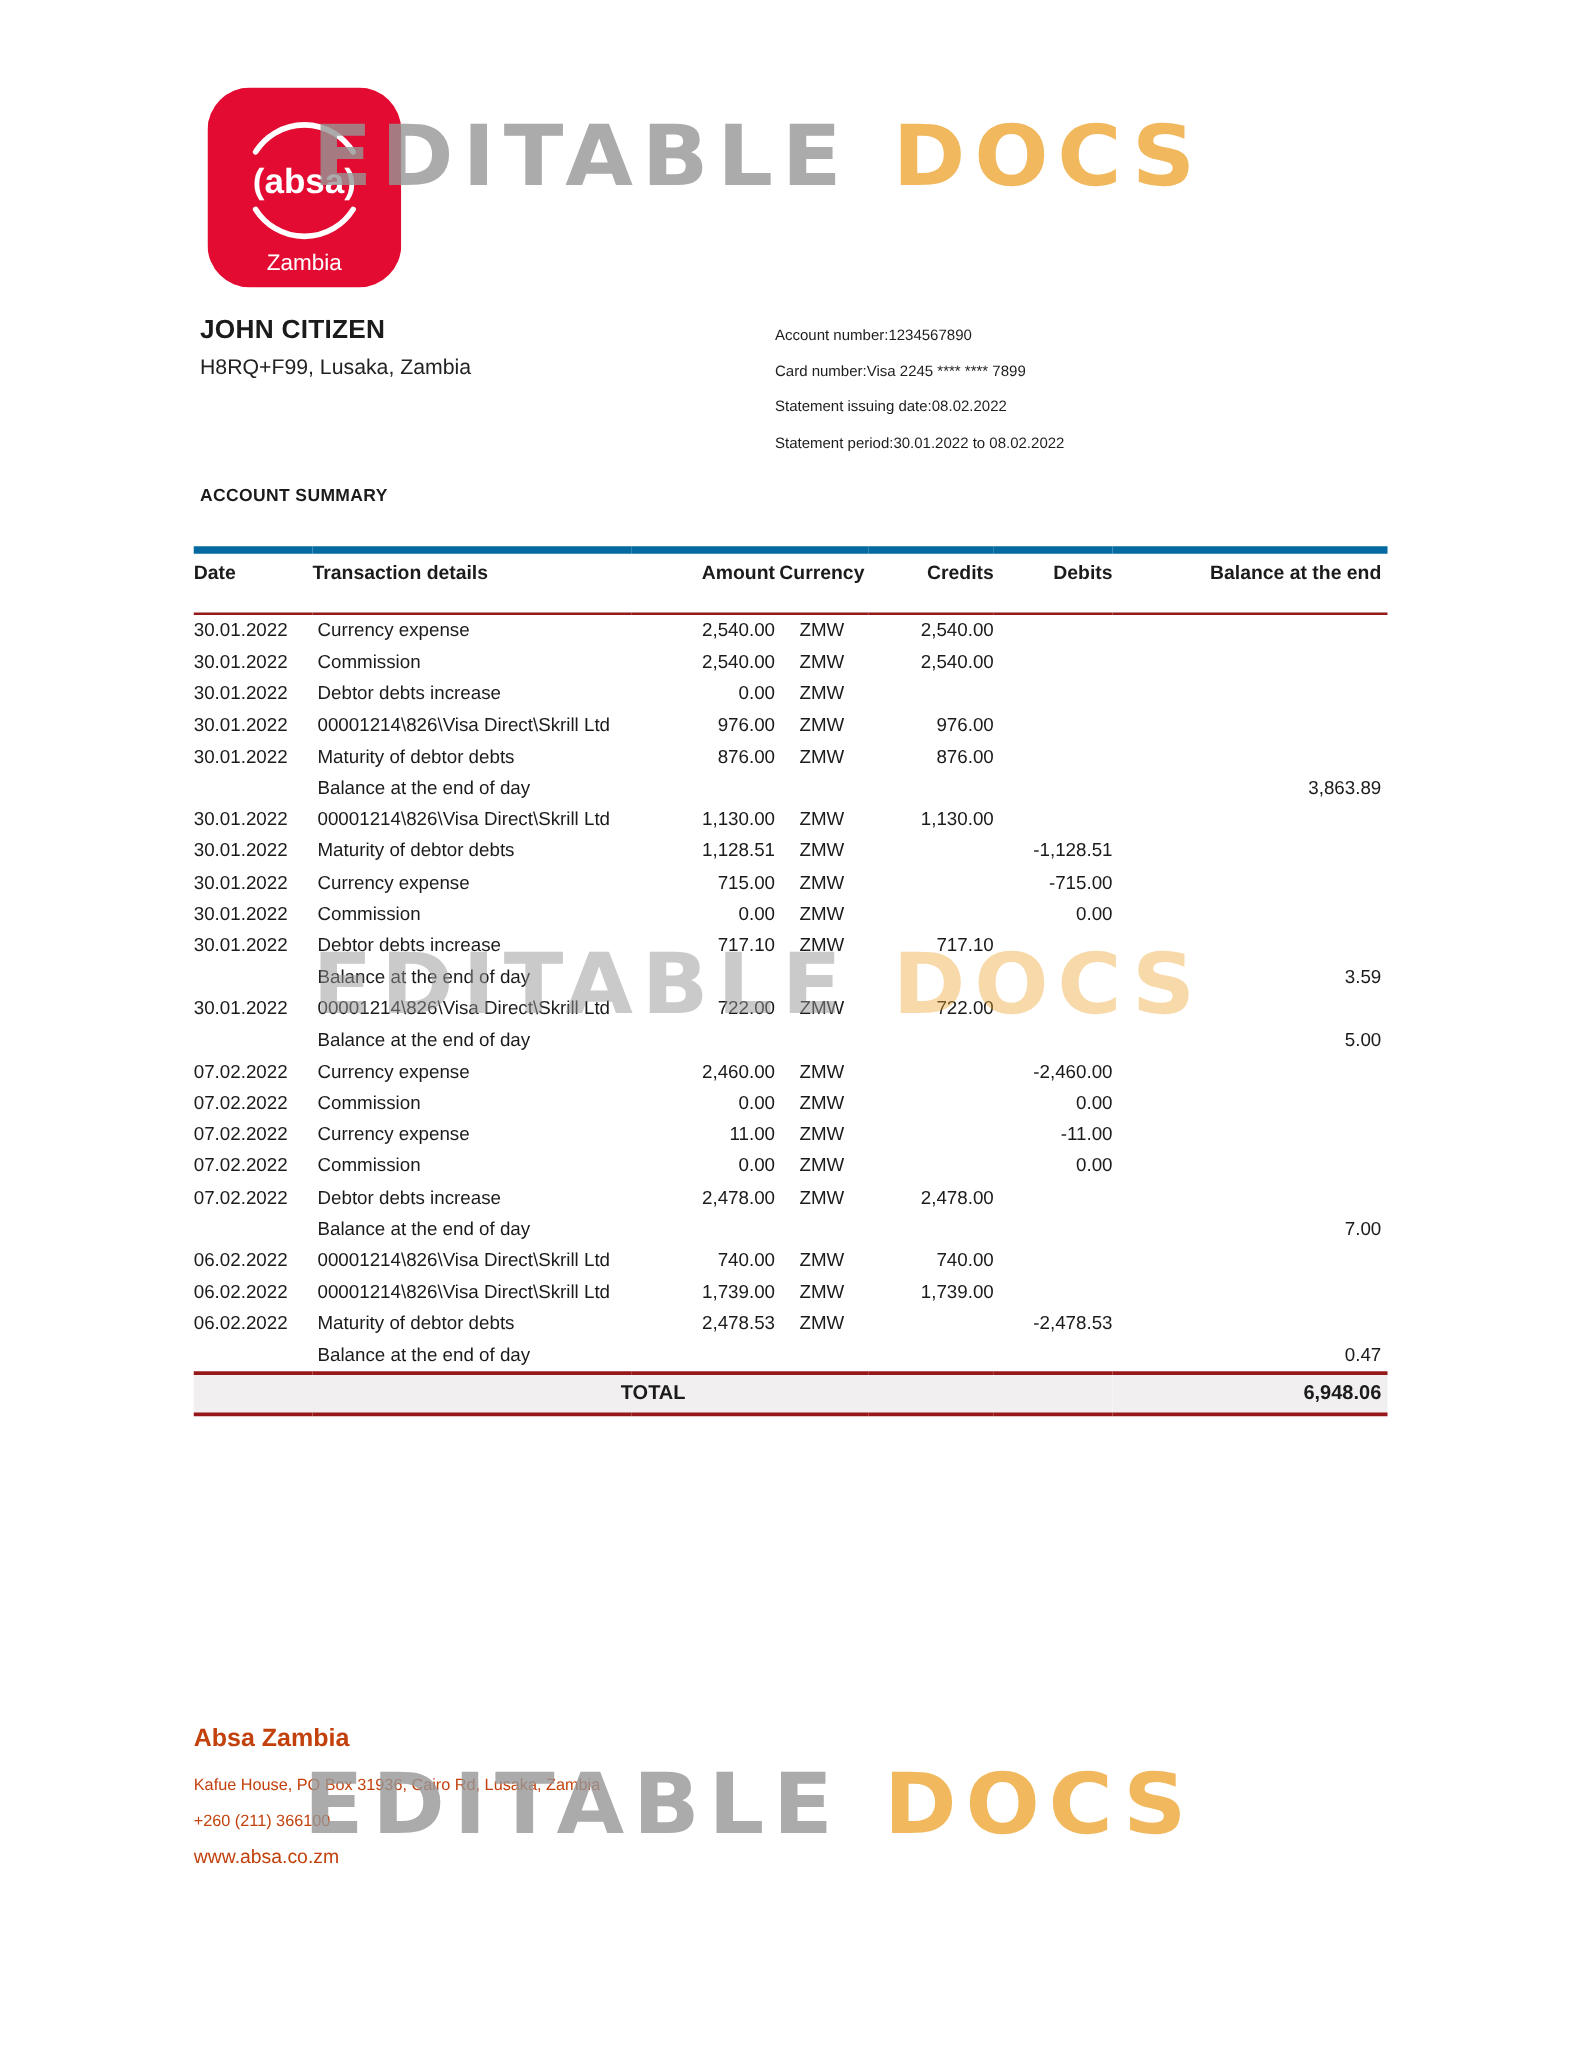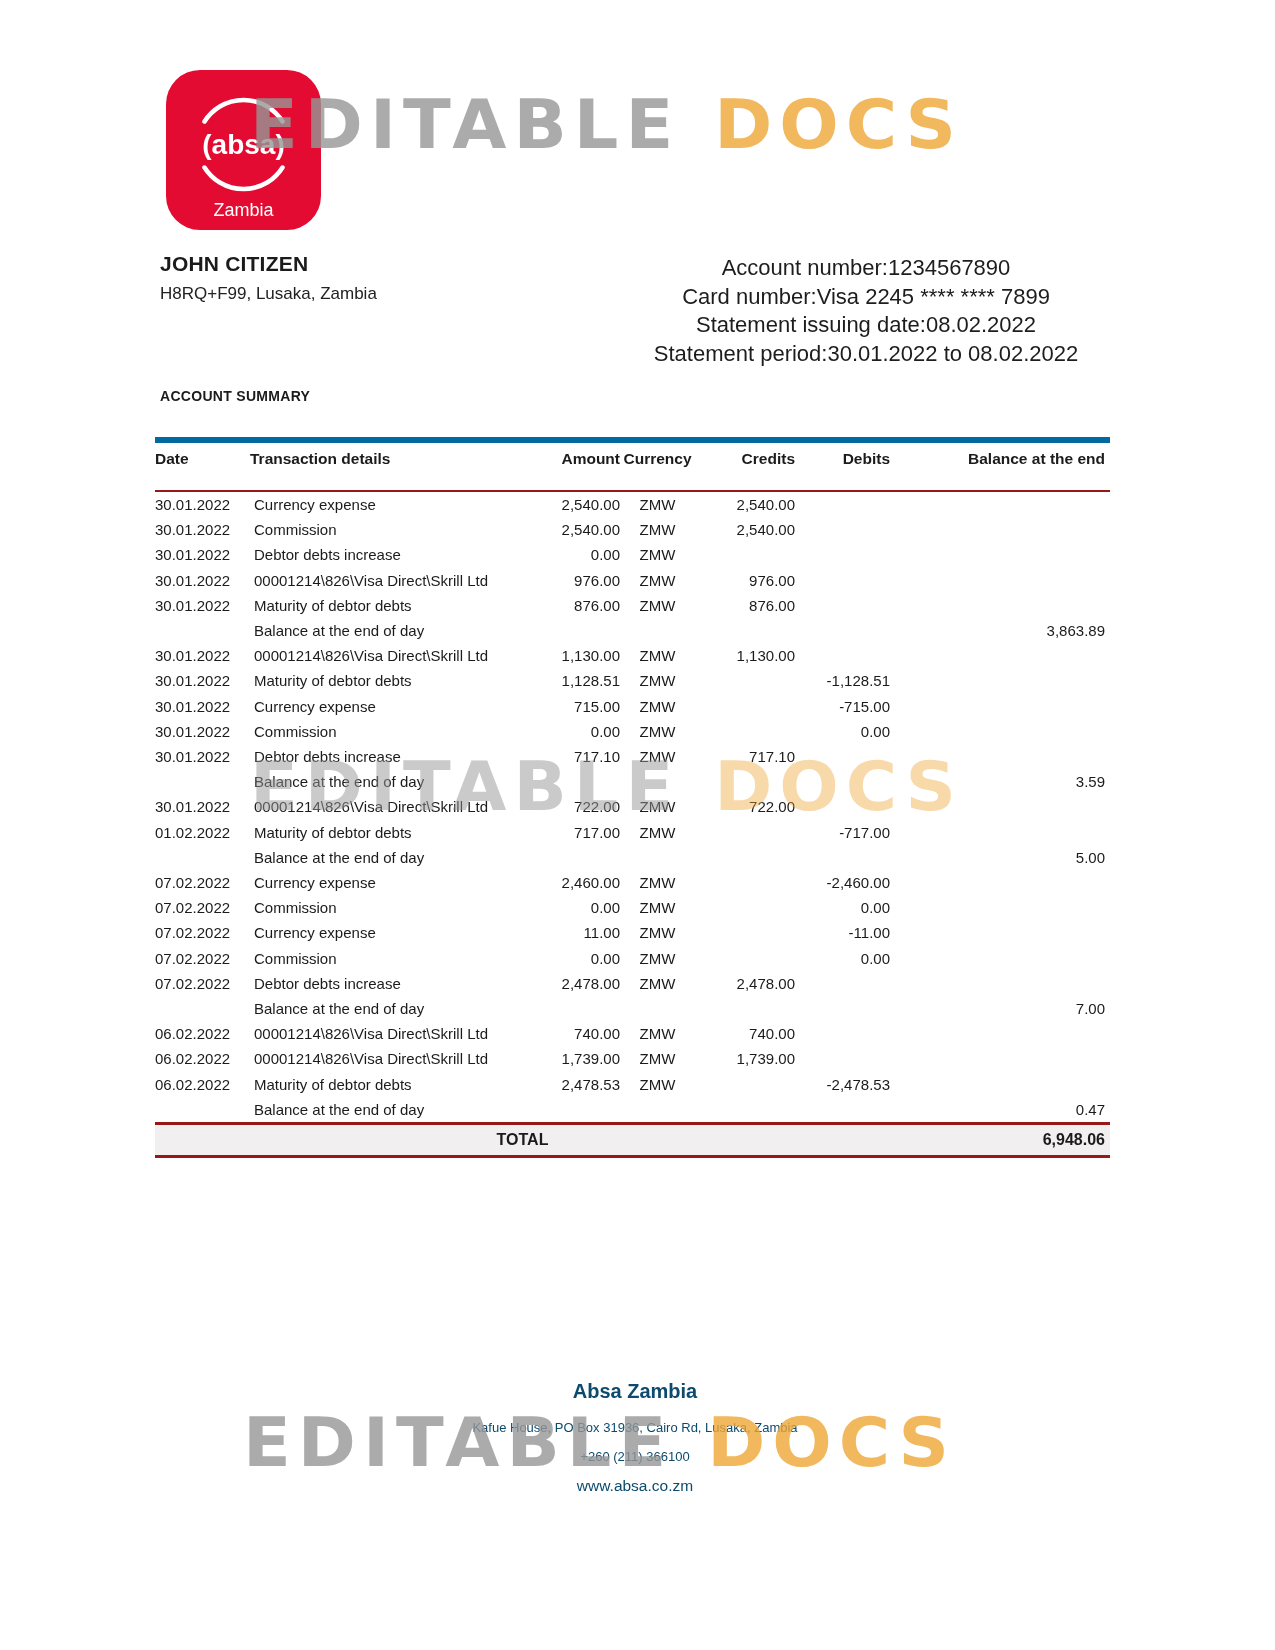--- a/index.html
+++ b/index.html
@@ -36,21 +36,21 @@
 
   
   .logo { position:absolute; left:155px; top:70px; width:155px; height:160px;margin-left:11px; }
 
   
   .customer { position:absolute; left:160px; top:252px; }
   .customer .name { font-weight:bold; font-size:21px; letter-spacing:0.2px; }
   .customer .addr { font-size:17px; margin-top:8px; color:#222; }
 
   .acct-info { position:absolute; left:620px; top:254px; width:492px; }
-  .acct-row { display:flex; justify-content:center; font-size:22px; line-height:28.5px; }
+  .acct-row { display:flex; justify-content:flex-start; font-size:12px; line-height:28.5px; }
   .acct-row .lbl { color:#1d1d1d; }
   .acct-row .val { color:#1d1d1d; text-align:right; }
 
   
   .summary-title {
     position:absolute; left:160px; top:388px;
     font-size:14px; font-weight:bold; letter-spacing:0.3px;
   }
 
   
@@ -90,21 +90,21 @@
     background:#f1efef;
     border-top:3px solid #96181b;
     border-bottom:3.5px solid #96181b;
     font-size:16px; font-weight:bold;
     height:30px; line-height:30px;
   }
   tfoot td.total-lbl { text-align:center; padding-right:0; }
   tfoot td.total-val { text-align:right; padding-right:5px; }
 
   
-  .footer { position:absolute; left:155px; top:1380px; width:960px; text-align:center; color:#0c4a6e; }
+  .footer { position:absolute; left:155px; top:1380px; width:960px; color:#c2410c; }
   .footer .f-title { font-size:20px; font-weight:bold; margin-bottom:10px; }
   .footer .f-line  { font-size:13px; line-height:29px; }
   .footer .f-line:last-child { font-size:15.5px; }
 </style>
 </head>
 <body>
 
 <div class="page">
 
   <div class="wm wm-top">
@@ -287,29 +287,20 @@
           <tr>
             <td class="t-date">30.01.2022</td>
             <td class="t-details">00001214\826\Visa Direct\Skrill Ltd</td>
             <td class="t-amount">722.00</td>
             <td class="t-currency">ZMW</td>
             <td class="t-credits">722.00</td>
             <td class="t-debits"></td>
             <td class="t-balance"></td>
           </tr>
           <tr>
-            <td class="t-date">01.02.2022</td>
-            <td class="t-details">Maturity of debtor debts</td>
-            <td class="t-amount">717.00</td>
-            <td class="t-currency">ZMW</td>
-            <td class="t-credits"></td>
-            <td class="t-debits">-717.00</td>
-            <td class="t-balance"></td>
-          </tr>
-          <tr>
             <td class="t-date"></td>
             <td class="t-details">Balance at the end of day</td>
             <td class="t-amount"></td>
             <td class="t-currency"></td>
             <td class="t-credits"></td>
             <td class="t-debits"></td>
             <td class="t-balance">5.00</td>
           </tr>
           <tr>
             <td class="t-date">07.02.2022</td>

